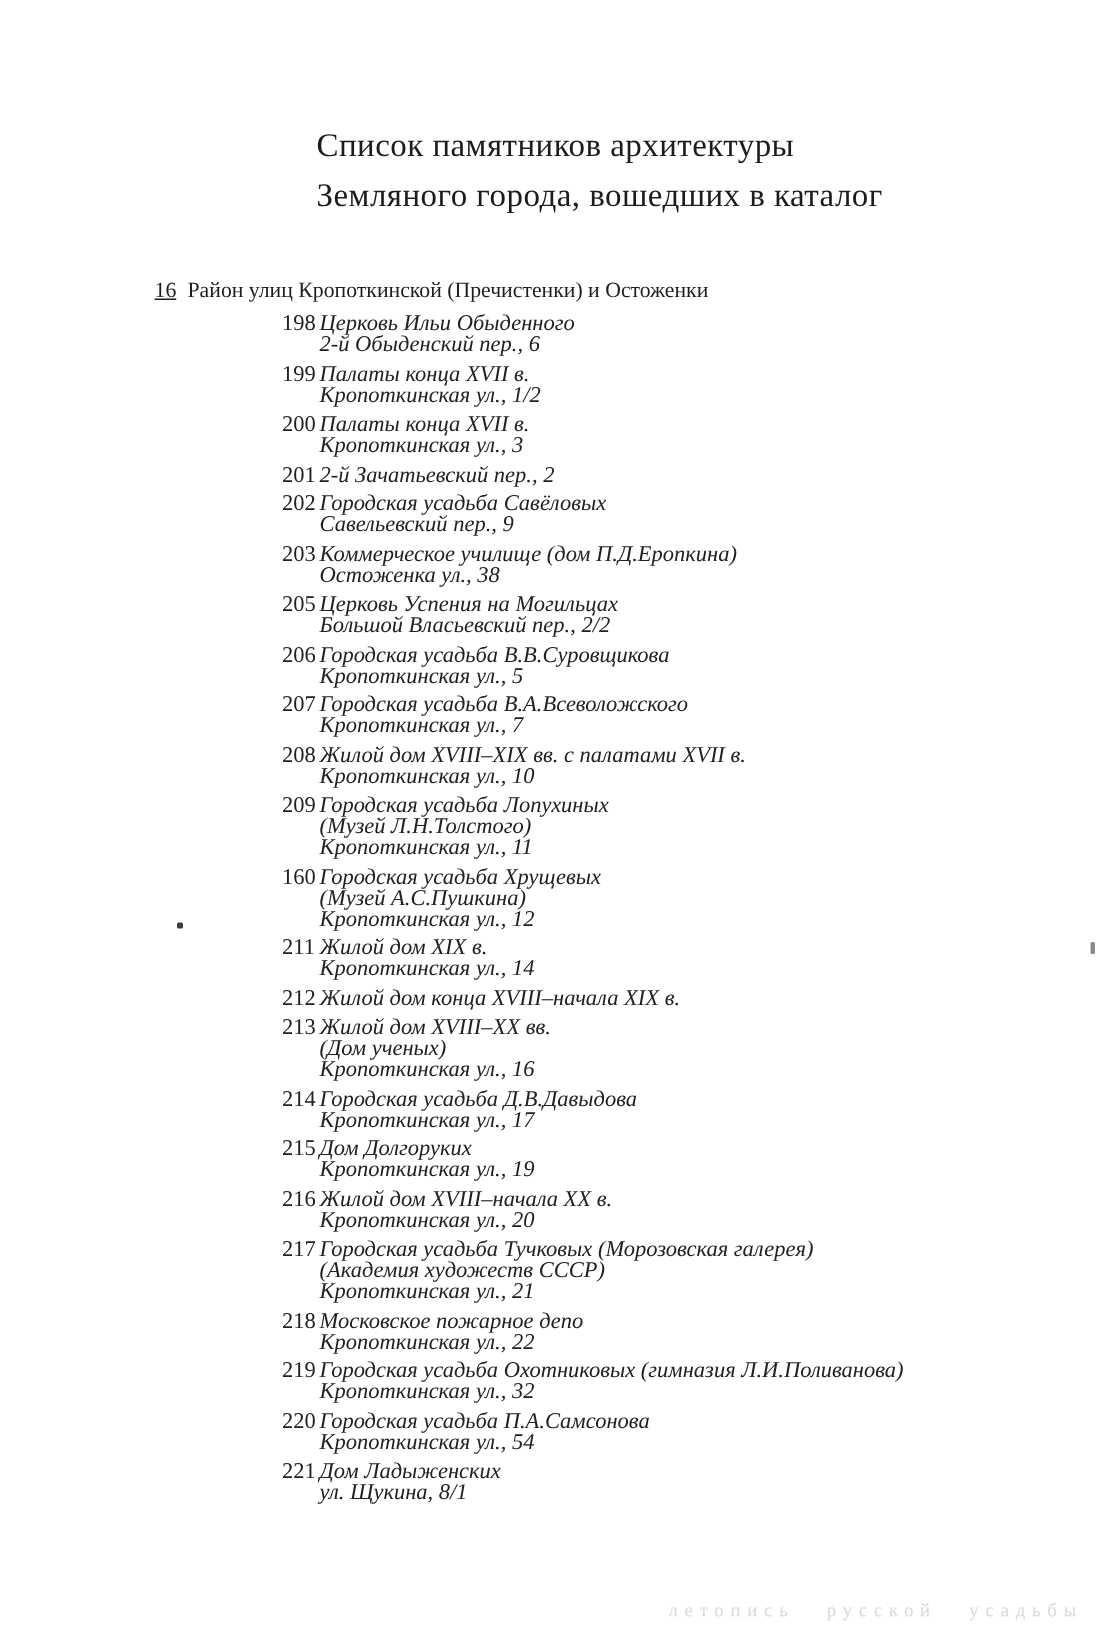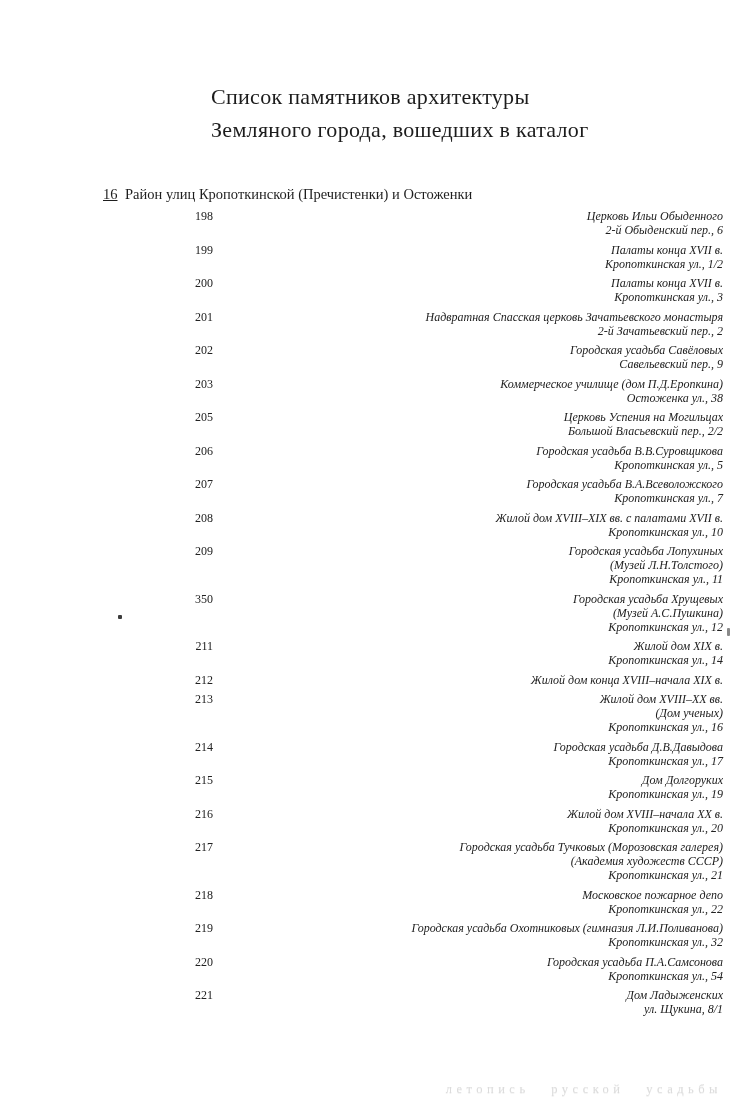--- a/index.html
+++ b/index.html
@@ -39,23 +39,22 @@
   .section-num {
     width: 22px;
     flex: none;
     text-decoration: underline;
   }
   .entries {
     position: absolute;
     left: 188px;
     top: 209px;
     width: 535px;
-    font-size: 12px;
+    font-size: 15px;
     line-height: 14px;
-    text-align: right;
   }
   .entry {
     display: flex;
     margin-bottom: 5.5px;
   }
   .entry-num {
     width: 25px;
     flex: none;
   }
   .entry-text {
@@ -76,21 +75,21 @@
     left: 727px;
     top: 628px;
     width: 3px;
     height: 8px;
     background: #8a8a8a;
     border-radius: 1px;
   }
   .watermark {
     position: absolute;
     right: 9px;
-    bottom: 3px;
+    bottom: 19px;
     font-size: 12.5px;
     letter-spacing: 4.5px;
     word-spacing: 14px;
     color: #dcdcdc;
     text-shadow: 0 1px 0 #f2f2f2;
     white-space: nowrap;
     margin-top: 36px;
   }
 </style>
 </head>
@@ -126,21 +125,20 @@
       <div class="entry">
         <div class="entry-num">200</div>
         <div class="entry-text">
           <div class="entry-line">Палаты конца XVII в.</div>
           <div class="entry-line">Кропоткинская ул., 3</div>
         </div>
       </div>
       <div class="entry">
         <div class="entry-num">201</div>
         <div class="entry-text">
-          <div class="entry-line">Надвратная Спасская церковь Зачатьевского монастыря</div>
           <div class="entry-line">2-й Зачатьевский пер., 2</div>
         </div>
       </div>
       <div class="entry">
         <div class="entry-num">202</div>
         <div class="entry-text">
           <div class="entry-line">Городская усадьба Савёловых</div>
           <div class="entry-line">Савельевский пер., 9</div>
         </div>
       </div>
@@ -181,21 +179,21 @@
       </div>
       <div class="entry">
         <div class="entry-num">209</div>
         <div class="entry-text">
           <div class="entry-line">Городская усадьба Лопухиных</div>
           <div class="entry-line">(Музей Л.Н.Толстого)</div>
           <div class="entry-line">Кропоткинская ул., 11</div>
         </div>
       </div>
       <div class="entry">
-        <div class="entry-num">350</div>
+        <div class="entry-num">160</div>
         <div class="entry-text">
           <div class="entry-line">Городская усадьба Хрущевых</div>
           <div class="entry-line">(Музей А.С.Пушкина)</div>
           <div class="entry-line">Кропоткинская ул., 12</div>
         </div>
       </div>
       <div class="entry">
         <div class="entry-num">211</div>
         <div class="entry-text">
           <div class="entry-line">Жилой дом XIX в.</div>

